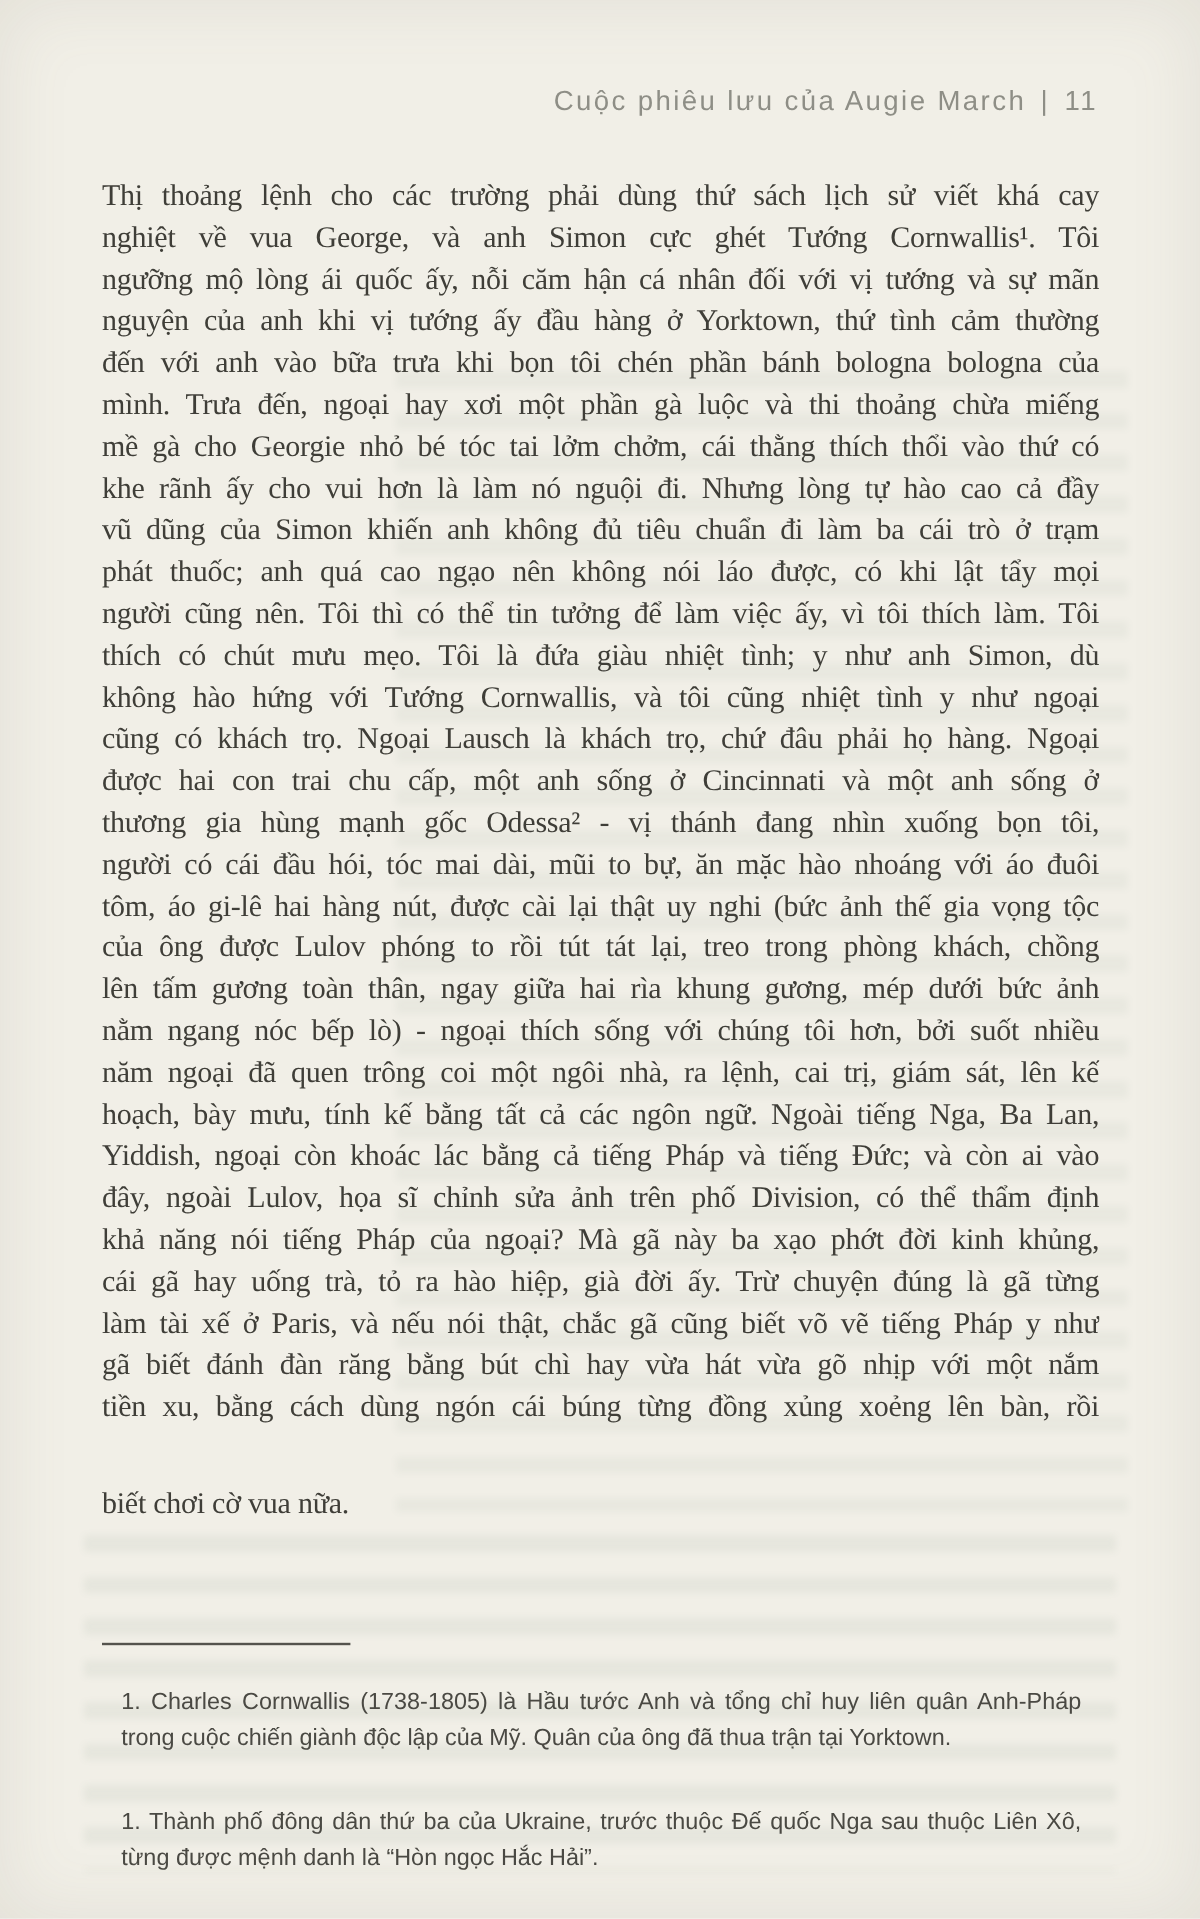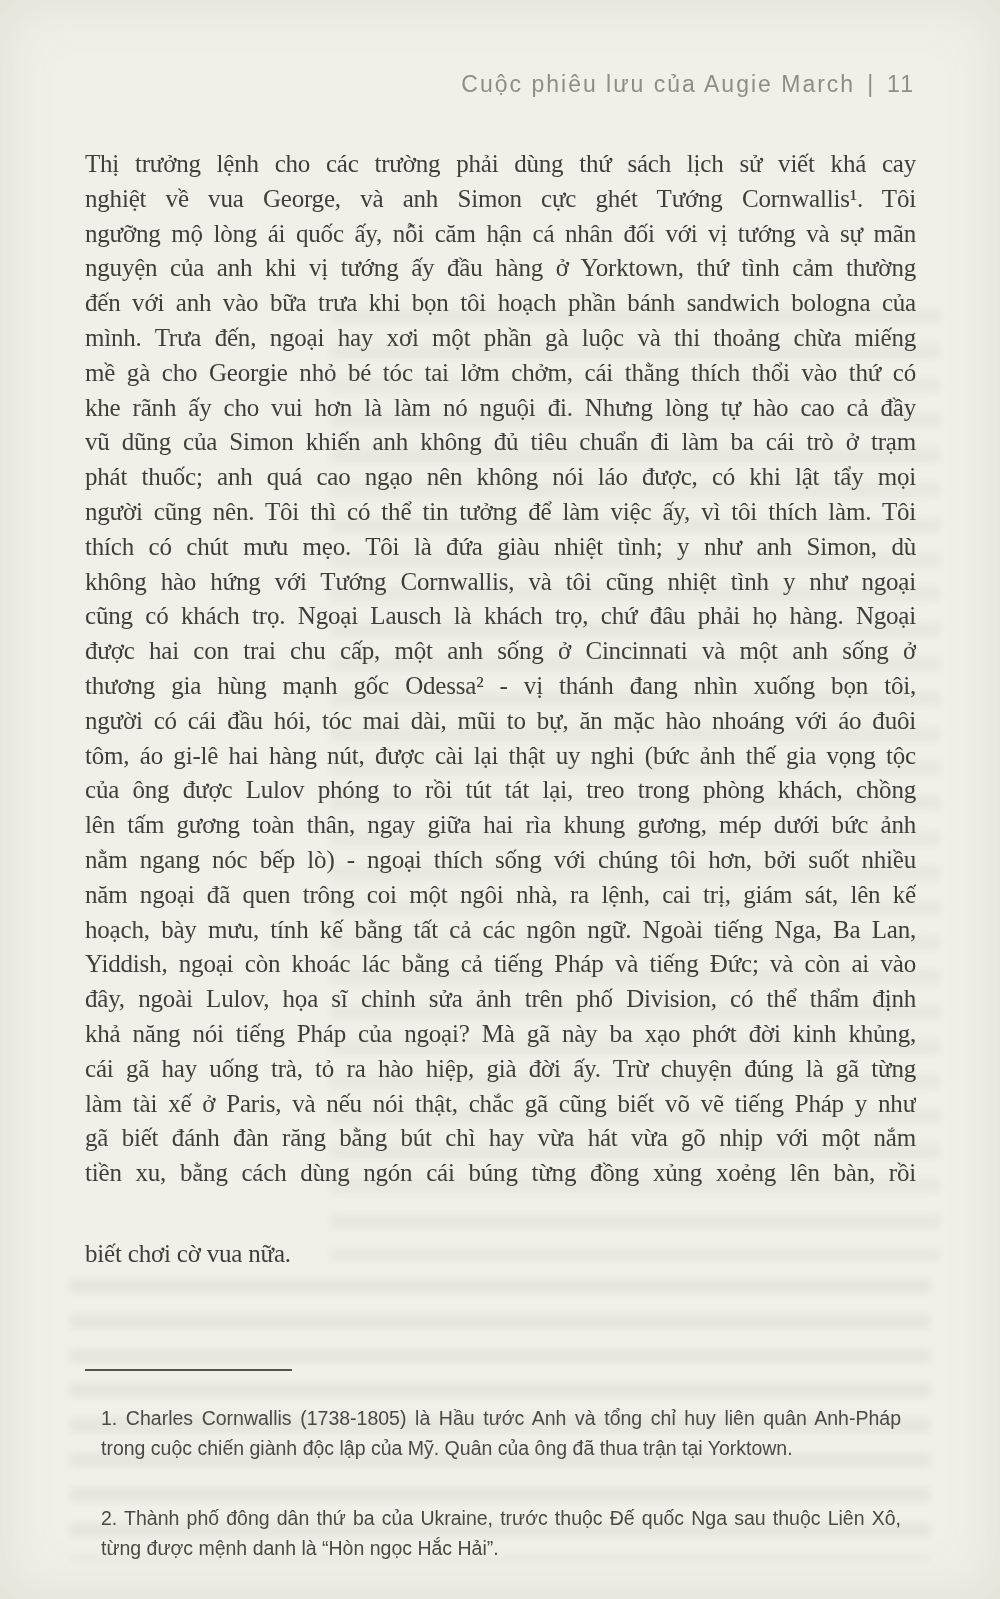--- a/index.html
+++ b/index.html
@@ -104,25 +104,25 @@
 <div class="page">
 
   <div class="bleed bleed1"></div>
   <div class="bleed bleed2"></div>
 
   <header class="running-head">
     <span>Cuộc phiêu lưu của Augie March</span><span class="sep">|</span><span>11</span>
   </header>
 
   <main class="body-text">
-      <div class="body-line">Thị trưởng lệnh cho các trường phải dùng thứ sách lịch sử viết khá cay</div>
+      <div class="body-line">Thị thoảng lệnh cho các trường phải dùng thứ sách lịch sử viết khá cay</div>
       <div class="body-line">nghiệt về vua George, và anh Simon cực ghét Tướng Cornwallis¹. Tôi</div>
       <div class="body-line">ngưỡng mộ lòng ái quốc ấy, nỗi căm hận cá nhân đối với vị tướng và sự mãn</div>
       <div class="body-line">nguyện của anh khi vị tướng ấy đầu hàng ở Yorktown, thứ tình cảm thường</div>
-      <div class="body-line">đến với anh vào bữa trưa khi bọn tôi hoạch phần bánh sandwich bologna của</div>
+      <div class="body-line">đến với anh vào bữa trưa khi bọn tôi chén phần bánh bologna bologna của</div>
       <div class="body-line">mình. Trưa đến, ngoại hay xơi một phần gà luộc và thi thoảng chừa miếng</div>
       <div class="body-line">mề gà cho Georgie nhỏ bé tóc tai lởm chởm, cái thằng thích thổi vào thứ có</div>
       <div class="body-line">khe rãnh ấy cho vui hơn là làm nó nguội đi. Nhưng lòng tự hào cao cả đầy</div>
       <div class="body-line">vũ dũng của Simon khiến anh không đủ tiêu chuẩn đi làm ba cái trò ở trạm</div>
       <div class="body-line">phát thuốc; anh quá cao ngạo nên không nói láo được, có khi lật tẩy mọi</div>
       <div class="body-line">người cũng nên. Tôi thì có thể tin tưởng để làm việc ấy, vì tôi thích làm. Tôi</div>
       <div class="body-line">thích có chút mưu mẹo. Tôi là đứa giàu nhiệt tình; y như anh Simon, dù</div>
       <div class="body-line">không hào hứng với Tướng Cornwallis, và tôi cũng nhiệt tình y như ngoại</div>
       <div class="body-line">cũng có khách trọ. Ngoại Lausch là khách trọ, chứ đâu phải họ hàng. Ngoại</div>
       <div class="body-line">được hai con trai chu cấp, một anh sống ở Cincinnati và một anh sống ở</div>
@@ -141,16 +141,16 @@
       <div class="body-line">làm tài xế ở Paris, và nếu nói thật, chắc gã cũng biết võ vẽ tiếng Pháp y như</div>
       <div class="body-line">gã biết đánh đàn răng bằng bút chì hay vừa hát vừa gõ nhịp với một nắm</div>
       <div class="body-line">tiền xu, bằng cách dùng ngón cái búng từng đồng xủng xoẻng lên bàn, rồi</div>
       <div class="body-line">biết chơi cờ vua nữa.</div>
     </main>
 
   <div class="fn-divider"></div>
 
   <section class="footnotes">
     <p class="footnote">1. Charles Cornwallis (1738-1805) là Hầu tước Anh và tổng chỉ huy liên quân Anh-Pháp trong cuộc chiến giành độc lập của Mỹ. Quân của ông đã thua trận tại Yorktown.</p>
-    <p class="footnote">2. Thành phố đông dân thứ ba của Ukraine, trước thuộc Đế quốc Nga sau thuộc Liên Xô, từng được mệnh danh là “Hòn ngọc Hắc Hải”.</p>
+    <p class="footnote">1. Thành phố đông dân thứ ba của Ukraine, trước thuộc Đế quốc Nga sau thuộc Liên Xô, từng được mệnh danh là “Hòn ngọc Hắc Hải”.</p>
   </section>
 
 </div>
 
 </body></html>

